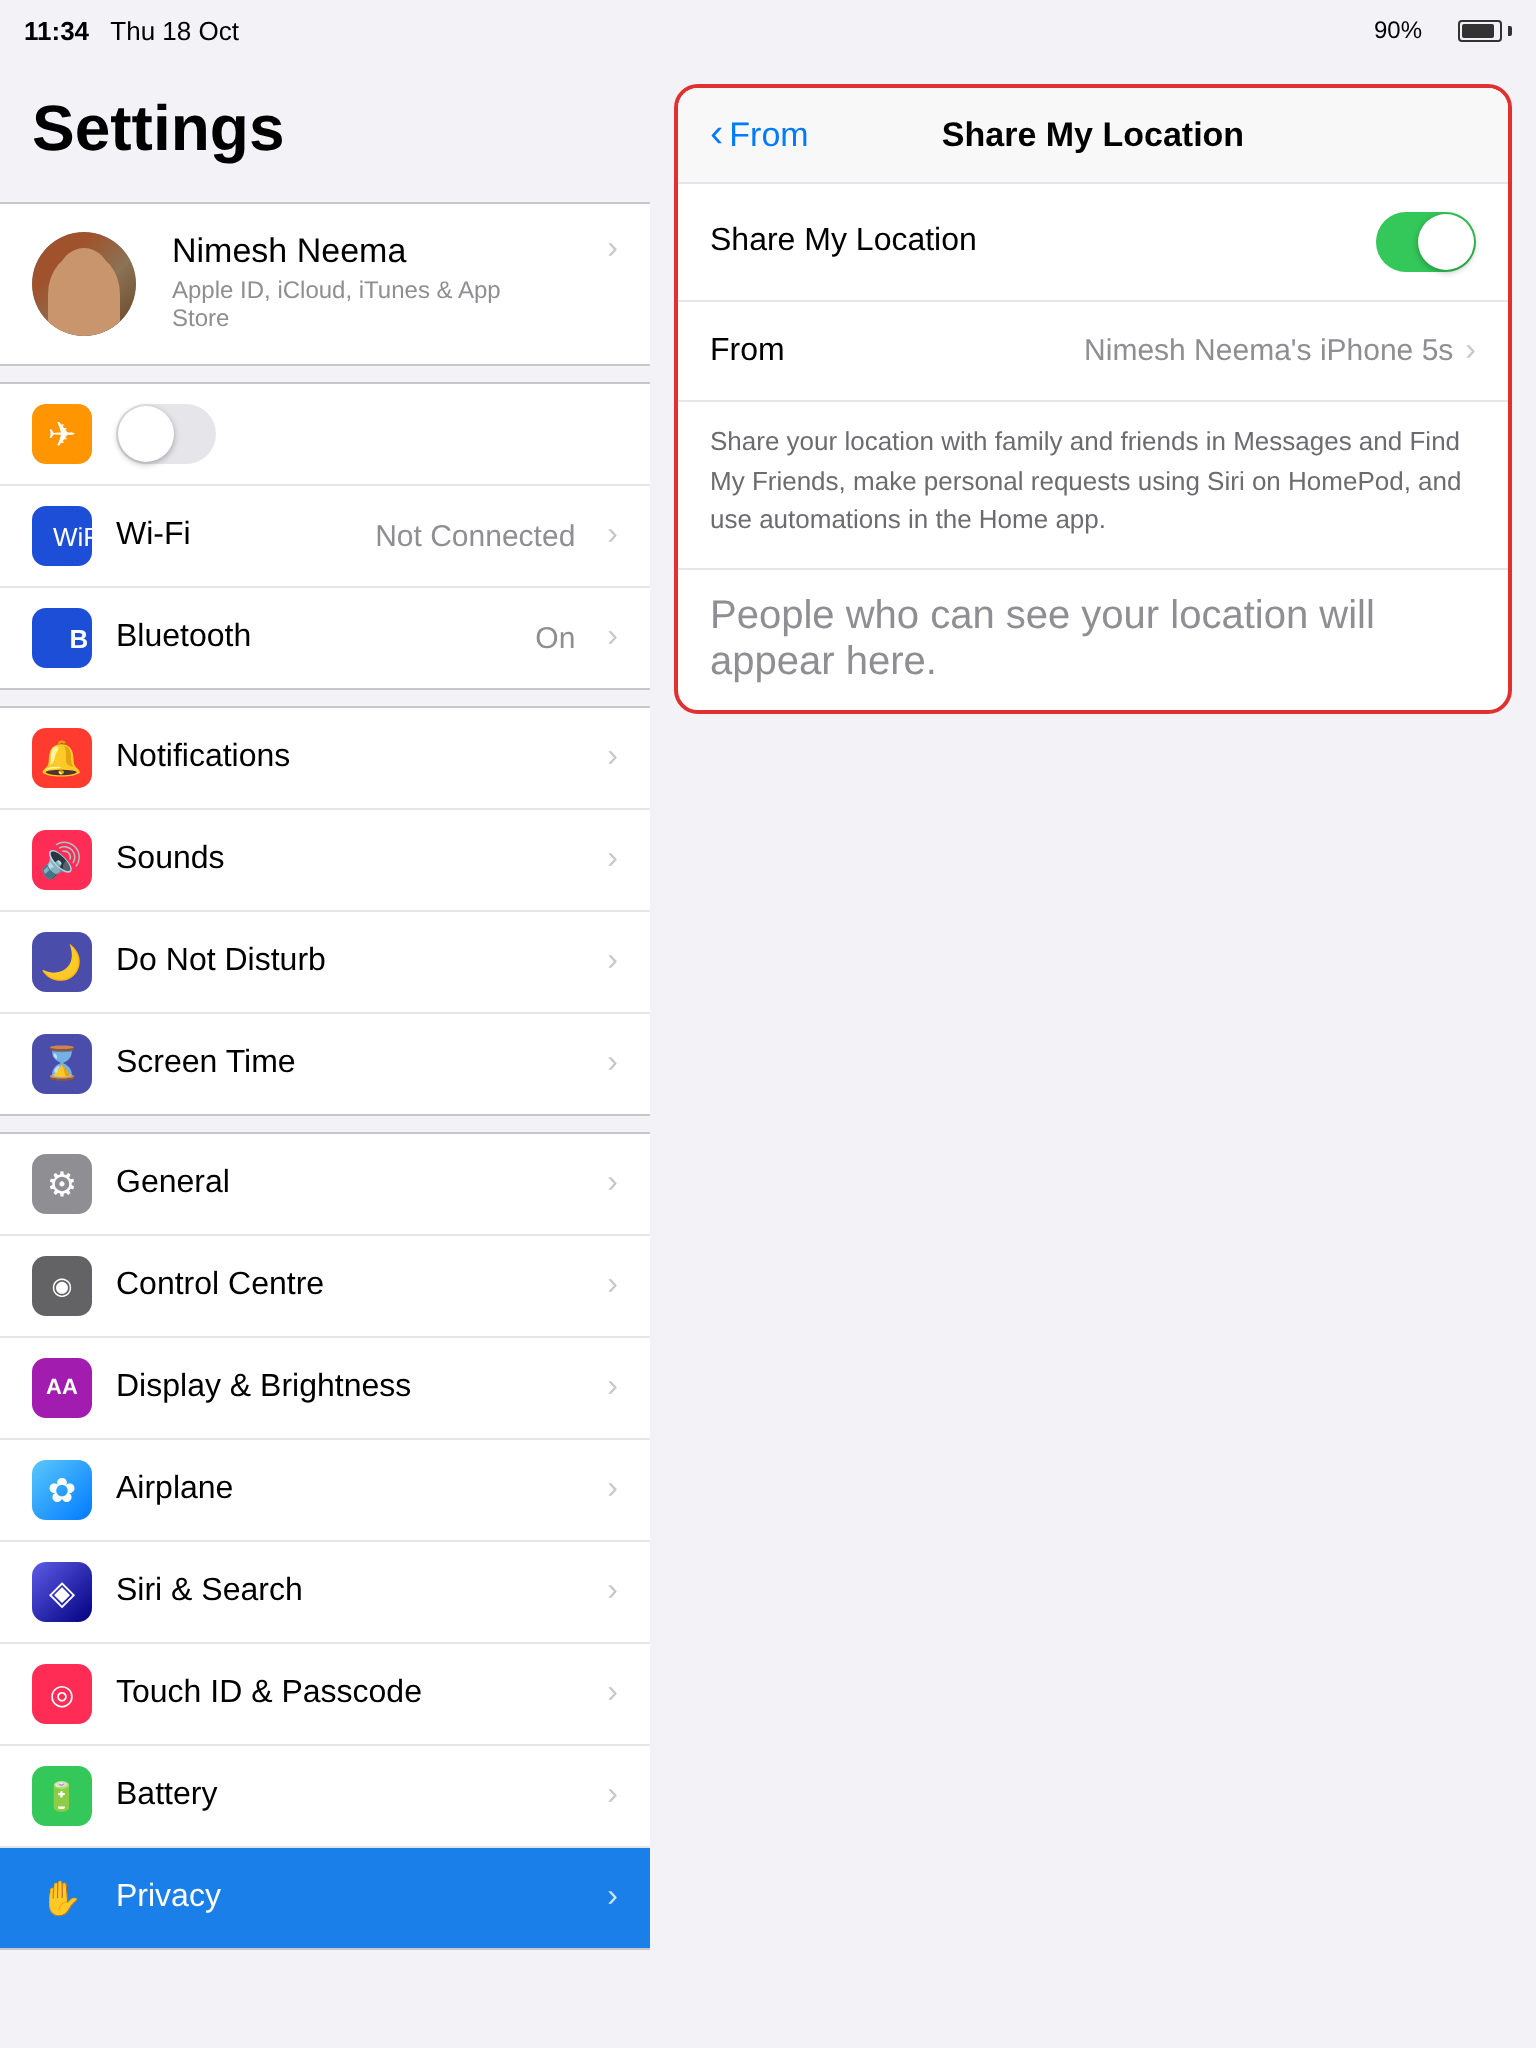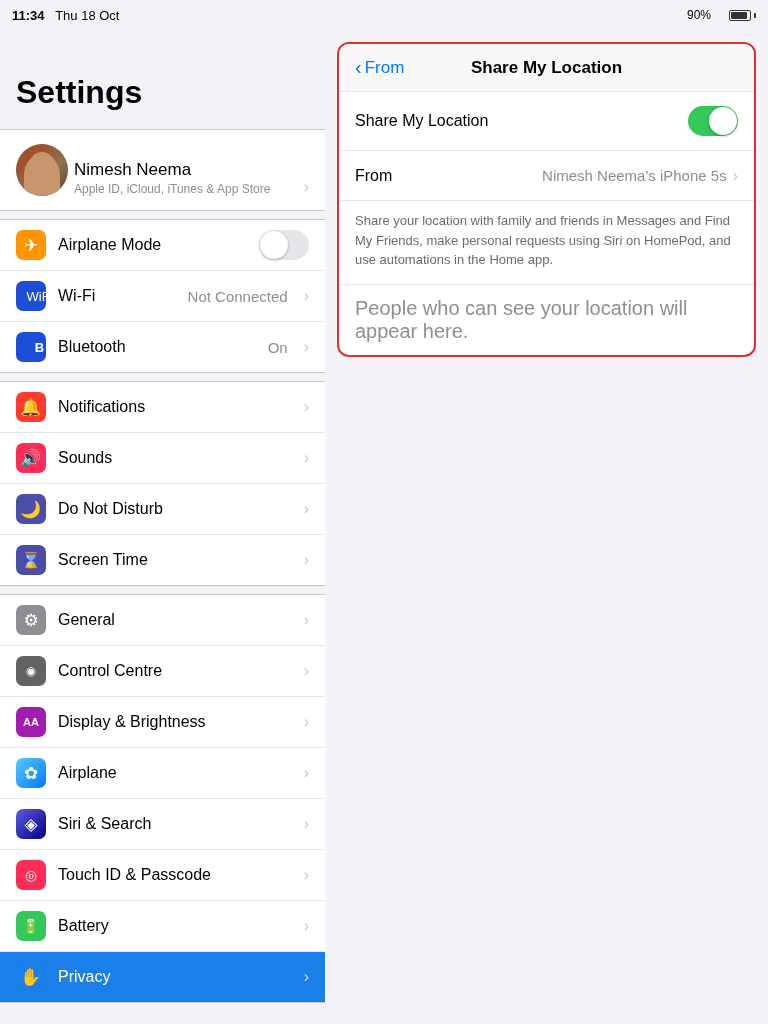--- a/index.html
+++ b/index.html
@@ -69,31 +69,30 @@
       overflow-y: auto;
       flex-shrink: 0;
     }
     .sidebar-header {
       padding: 16px 16px 10px 16px;
     }
     .sidebar-title {
       font-size: 32px;
       font-weight: 700;
       color: #000;
-      margin-top: 28px;
     }
 
     
     .profile-section {
       background: #fff;
       margin: 8px 0;
       padding: 14px 16px;
       display: flex;
-      align-items: flex-end;
-      gap: 6px;
+      align-items: flex-start;
+      gap: 18px;
       border-top: 0.5px solid #c8c8cc;
       border-bottom: 0.5px solid #c8c8cc;
     }
     .avatar {
       width: 52px; height: 52px;
       border-radius: 50%;
       background: #8e8e93;
       overflow: hidden;
       flex-shrink: 0;
       display: flex;
@@ -334,21 +333,20 @@
       <div class="profile-info">
         <div class="profile-name">Nimesh Neema</div>
         <div class="profile-sub">Apple ID, iCloud, iTunes &amp; App Store</div>
       </div>
       <span class="item-chevron">›</span>
     </div>
 
     <div class="settings-group">
       <div class="settings-item">
         <div class="item-icon icon-orange">✈</div>
-        <span class="item-label">Airplane Mode</span>
         <div class="toggle">
           <div class="toggle-knob"></div>
         </div>
       </div>
       <div class="settings-item">
         <div class="item-icon icon-blue2" style="font-size:13px;">WiFi</div>
         <span class="item-label">Wi-Fi</span>
         <span class="item-value">Not Connected</span>
         <span class="item-chevron">›</span>
       </div>

